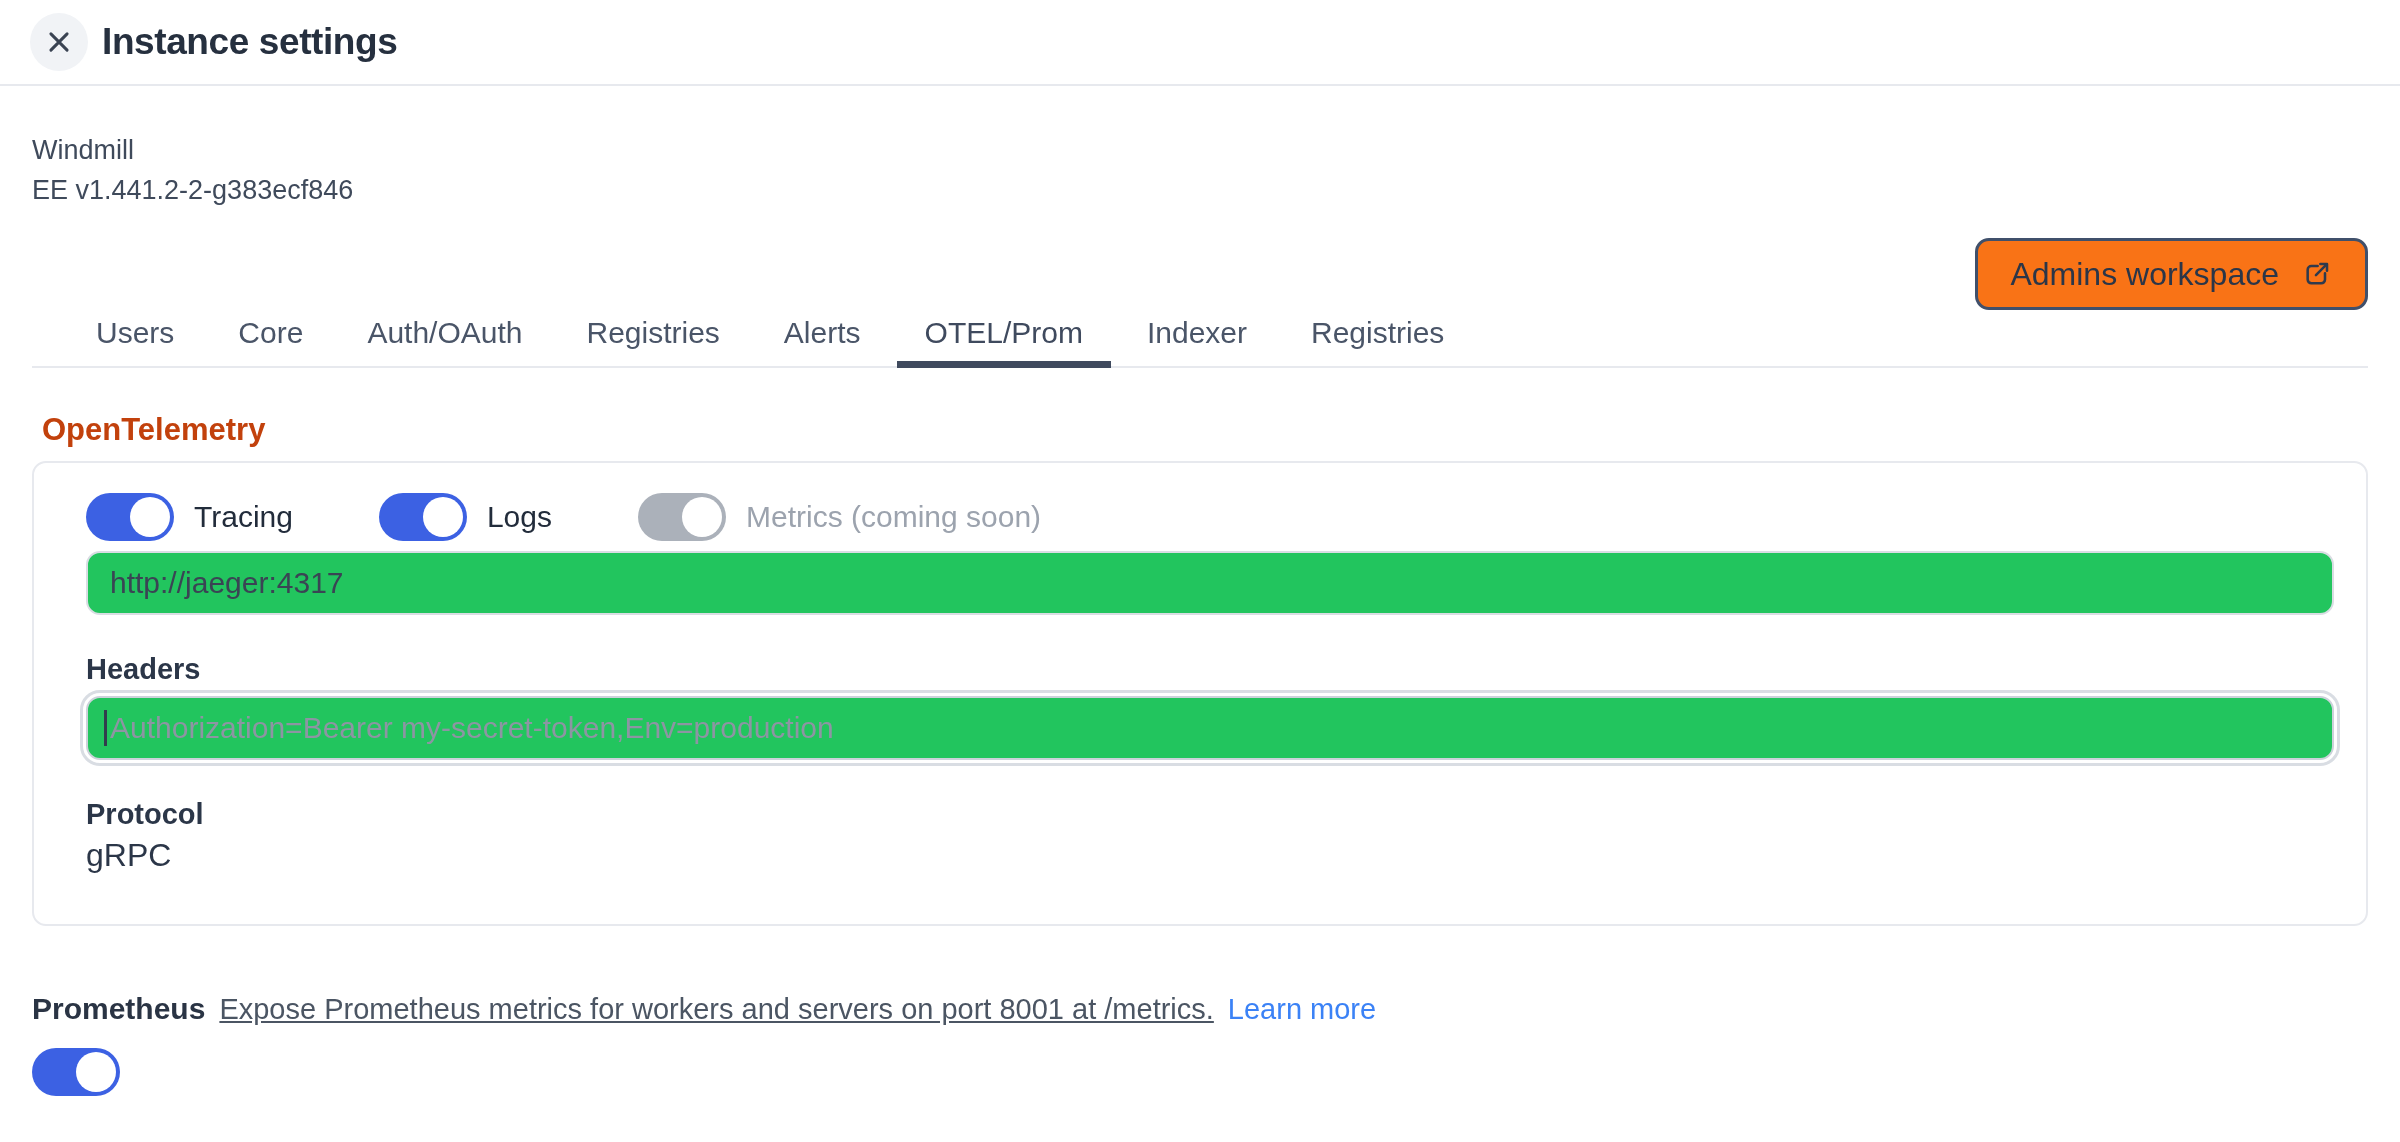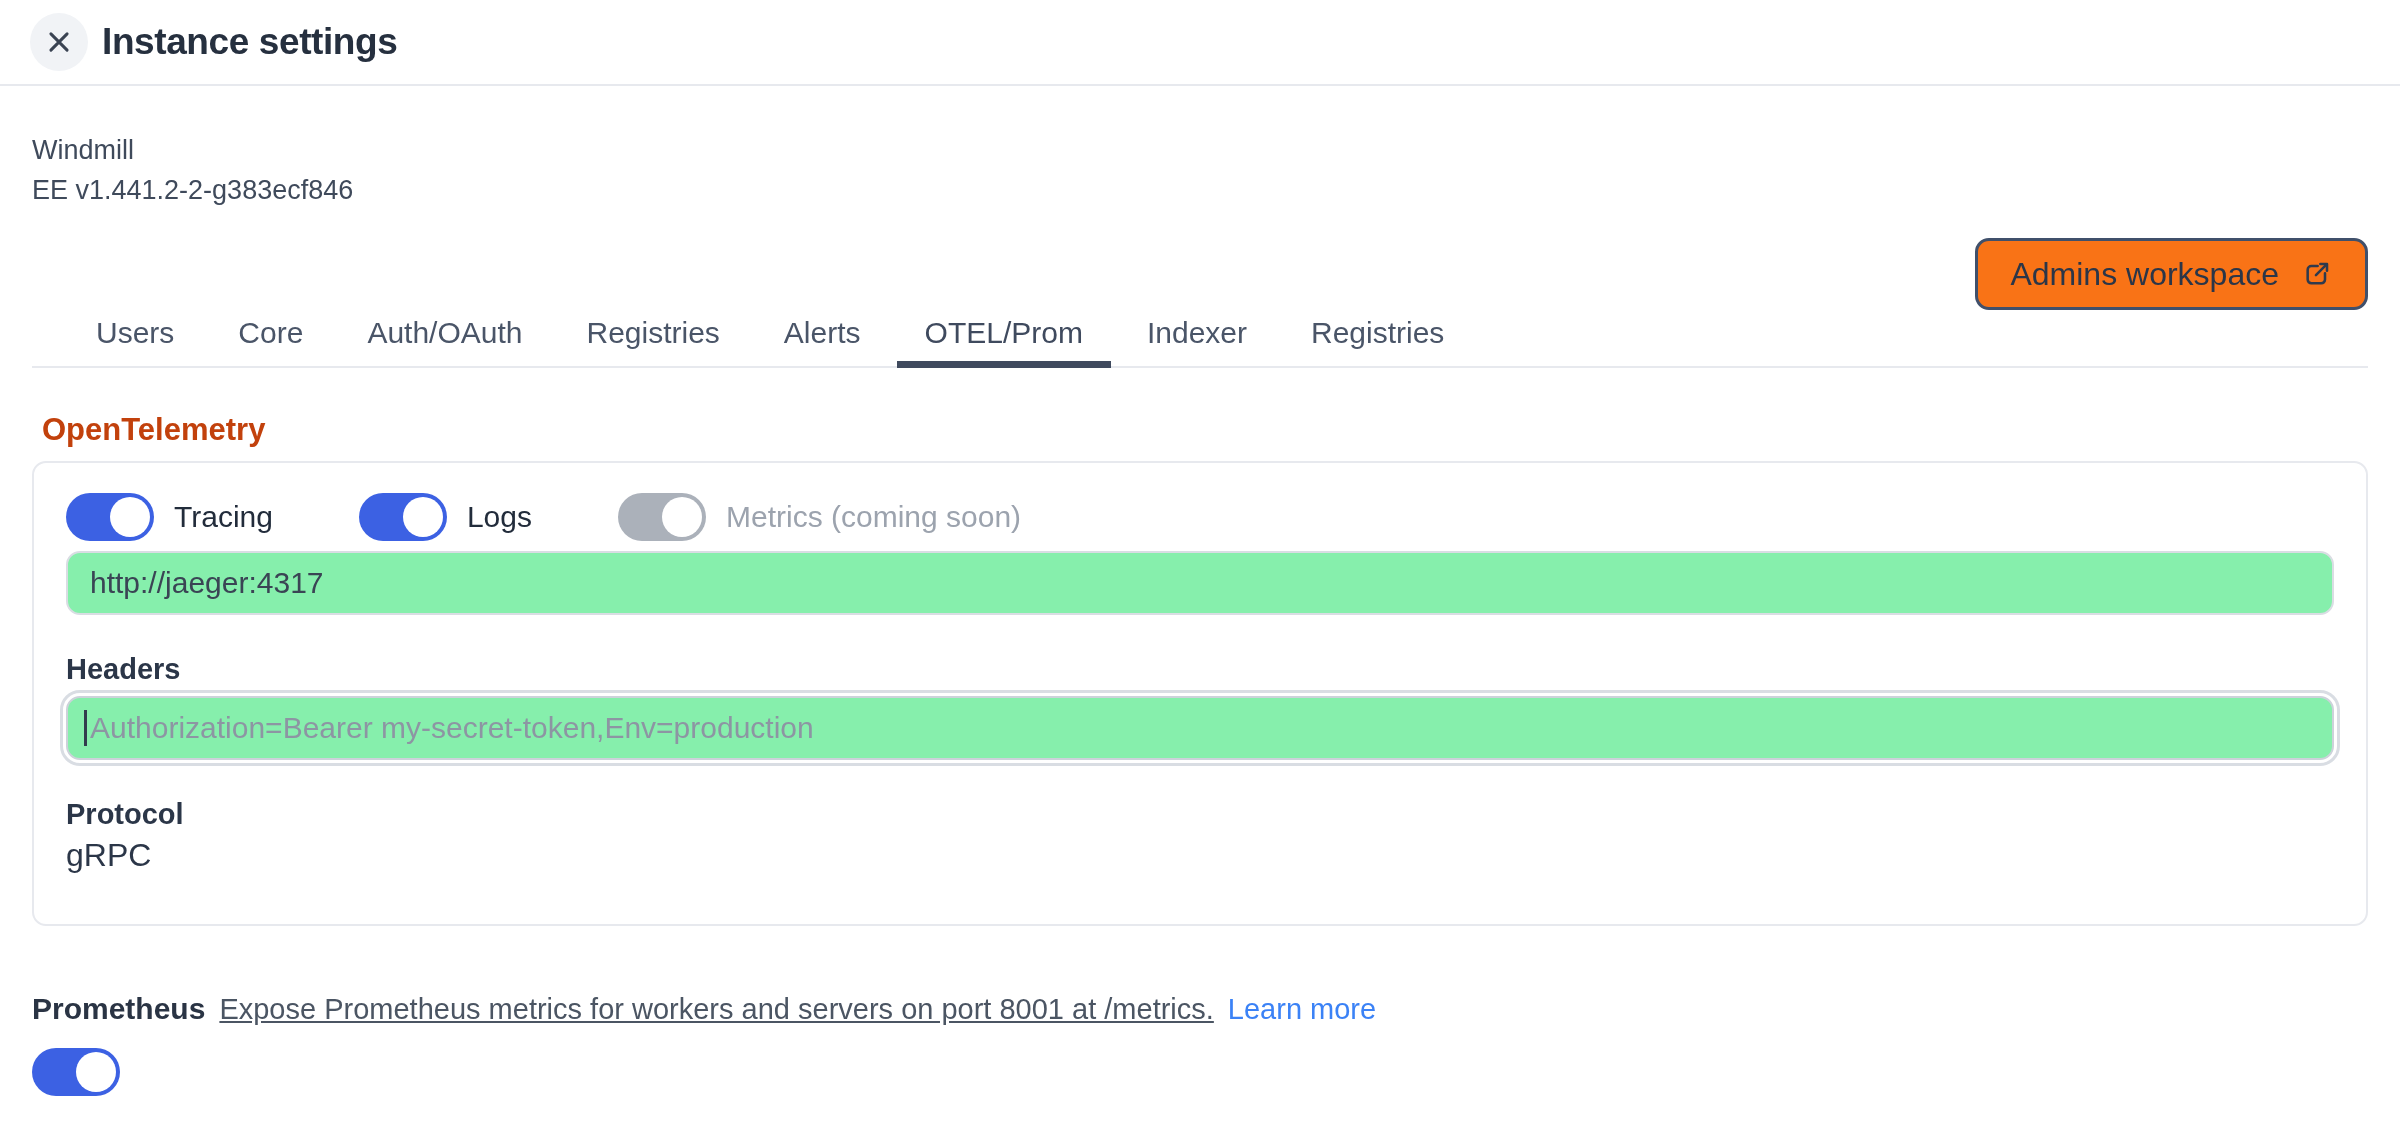--- a/index.html
+++ b/index.html
@@ -66,21 +66,21 @@
   }
 
   
   .section-heading {
     margin: 44px 0 0 10px;
     font-size: 31px; font-weight: 700; color: #c2410c;
   }
   .otel-box {
     margin-top: 13px;
     border: 2px solid #e7e9ee; border-radius: 14px;
-    padding: 30px 32px 50px 32px;
+    padding: 30px 32px 50px 52px;
   }
 
   .toggle-row { display: flex; align-items: center; gap: 86px; }
   .toggle-group { display: flex; align-items: center; gap: 20px; }
   .switch {
     width: 88px; height: 48px; border-radius: 24px;
     background: #3c61e3; position: relative; border: none;
     cursor: pointer; flex: 0 0 auto;
   }
   .switch .knob {
@@ -93,21 +93,21 @@
   .toggle-label.muted { color: #9ca3ae; font-weight: 400; }
 
   .field-label {
     margin-top: 38px;
     font-size: 29px; font-weight: 600; color: #2b3648;
   }
   .input-wrap { position: relative; margin-top: 10px; }
   .text-input {
     width: 100%; height: 64px;
     border: 2px solid #d9dde3; border-radius: 14px;
-    background: #86efac;
+    background: #22c55e;
     font-family: "Liberation Sans", sans-serif;
     font-size: 30px; color: #3a4454;
     padding: 0 22px;
   }
   .text-input::placeholder { color: #8d95a3; opacity: 1; }
   .text-input.focused {
     border-color: #ccd2da;
     outline: 3px solid #d9dde3;
     outline-offset: 3px;
   }

